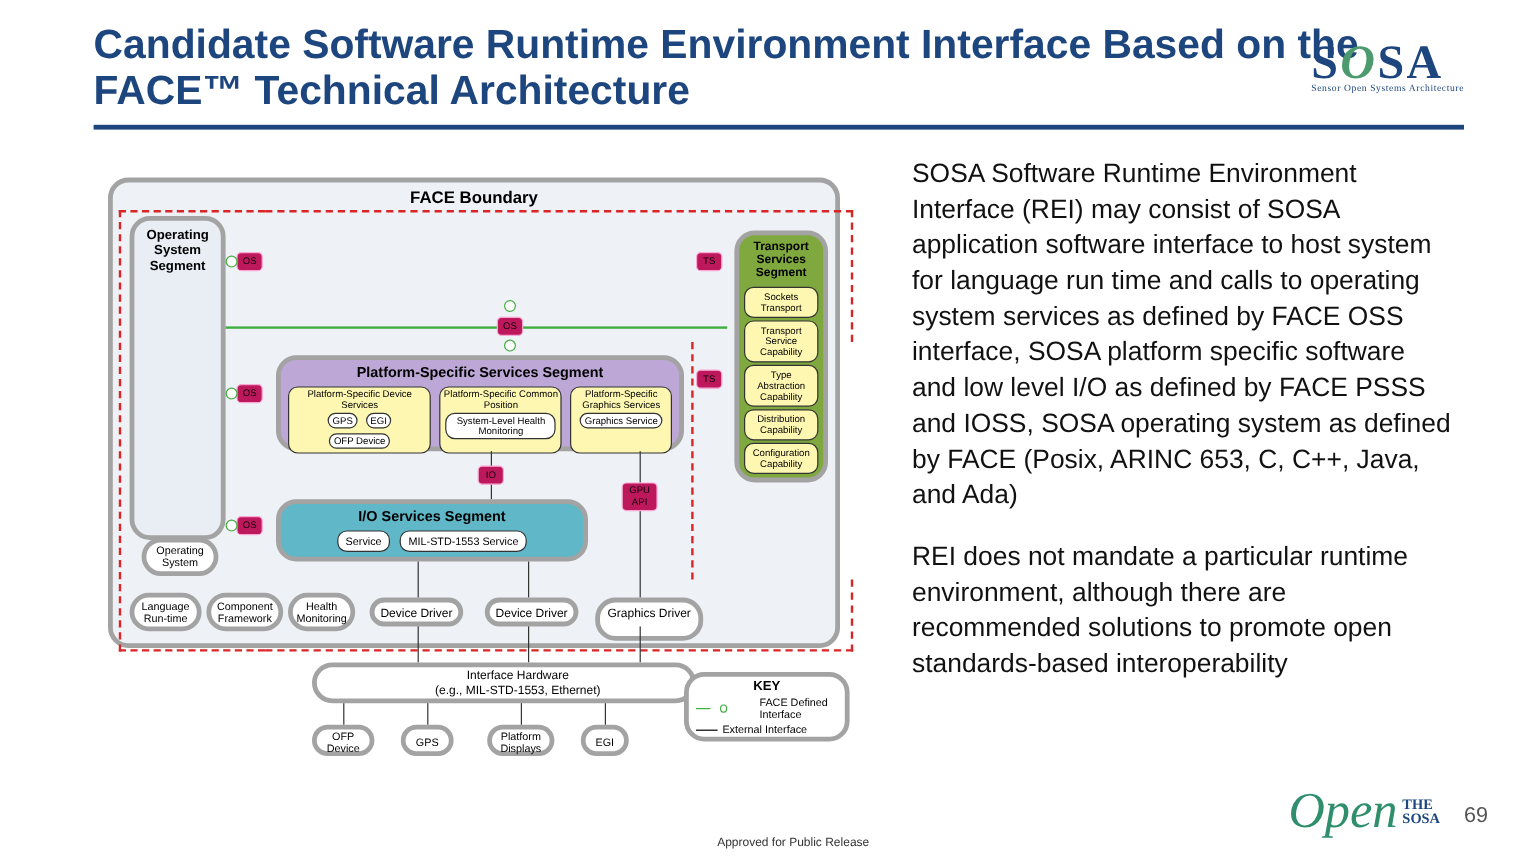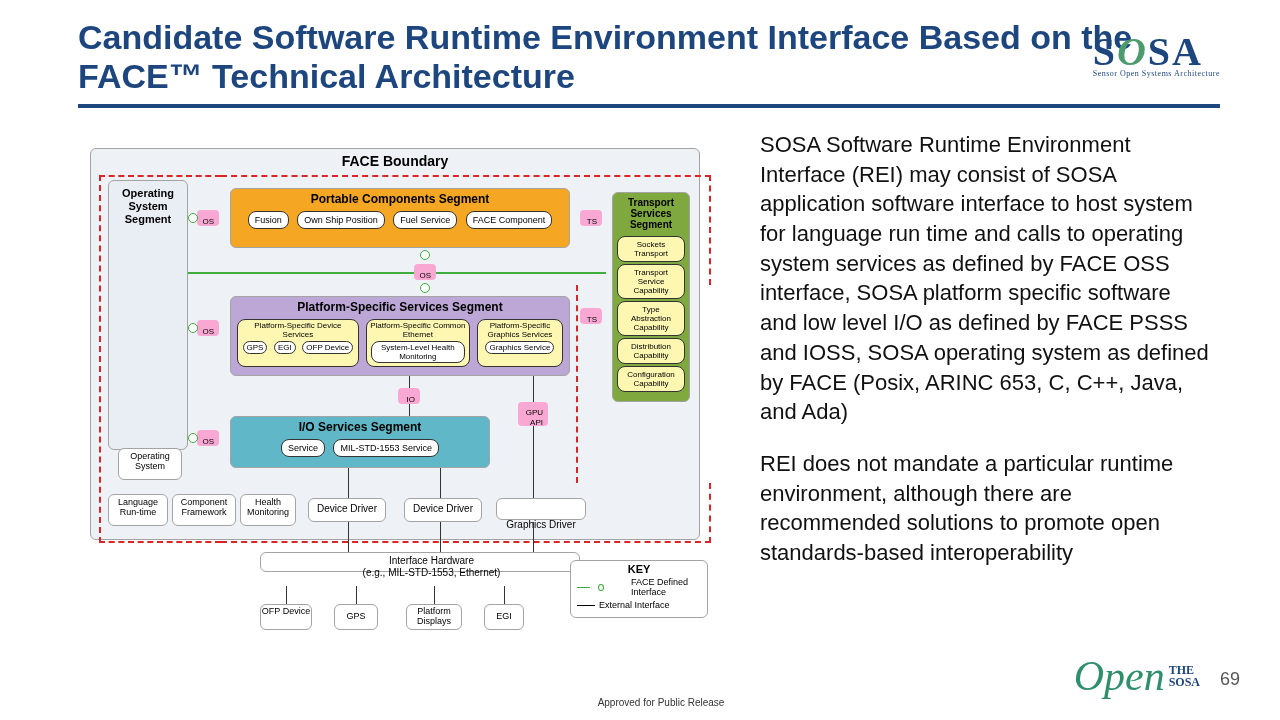--- a/index.html
+++ b/index.html
@@ -14,26 +14,26 @@
   .body-text p + p { margin-top:22px; }
   .pageno { position:absolute; right:40px; bottom:30px; font-size:18px; color:#555; }
   .open-group { position:absolute; right:80px; bottom:20px; font-family:'Times New Roman',serif; }
   .open-group .o { font-size:42px; color:#2f8f6c; font-style:italic; display:inline-block; vertical-align:middle;}
   .open-group .txt { display:inline-block; font-size:12px; color:#1d467e; font-weight:bold; line-height:1.0; vertical-align:middle; }
   .release { position:absolute; left:50%; bottom:12px; transform:translateX(-50%); font-size:10px; color:#333;margin-left:21px; }
 
   
   .diagram { position:absolute; top:148px; left:90px; width:620px; height:500px; }
   .diagram .lbl { font-size:10px; text-align:center; }
-  .box { position:absolute; border:1px solid #a3a3a3; border-radius:6px; background:#fff; text-align:center; }
+  .box { position:absolute; border:4px solid #a3a3a3; border-radius:17px; background:#fff; text-align:center; }
   .hdr { font-size:12px; font-weight:bold; padding:3px 0; }
   .pill { display:inline-block; background:#fff; border:1px solid #333; border-radius:8px; font-size:9px; padding:3px 6px; margin:2px 2px; }
   .pill.y { background:#fdf7b2; }
   .small { font-size:8px; }
-  .node { position:absolute; width:22px; height:16px; border:5px solid #f9a8d4; border-radius:4px; background:#f9a8d4; font-size:8px; line-height:14px; text-align:right; }
+  .node { position:absolute; width:22px; height:16px; border:1px solid #f9a8d4; border-radius:4px; background:#be185d; font-size:8px; line-height:14px; text-align:center; }
   .dashed-red { position:absolute; border:2.5px dashed #d92525; }
   .vline { position:absolute; width:0; border-left:1.5px solid #333; }
   .green-hline { position:absolute; height:0; border-top:2px solid #3fae3f; }
   .green-dot { position:absolute; width:10px; height:10px; border:1.5px solid #3fae3f; background:#fff; border-radius:50%; transform:translate(-50%,-50%); }
 </style>
 </head>
 <body>
 
 <div class="slide">
   <div class="title">Candidate Software Runtime Environment Interface Based on the FACE™ Technical Architecture</div>
@@ -65,45 +65,36 @@
 
     <div class="green-hline" style="left:98px; top:124px; width:418px;"></div>
 
     <div class="node" style="left:107px; top:62px;">OS</div>
     <div class="node" style="left:107px; top:172px;">OS</div>
     <div class="node" style="left:107px; top:282px;">OS</div>
     <div class="green-dot" style="left:103px; top:70px;"></div>
     <div class="green-dot" style="left:103px; top:180px;"></div>
     <div class="green-dot" style="left:103px; top:290px;"></div>
 
-    <div class="box" style="left:140px; top:40px; width:340px; height:60px; background:#f5a623;">
-      <div class="hdr">Portable Components Segment</div>
-      <div style="padding:0 6px;">
-        <span class="pill">Fusion</span>
-        <span class="pill">Own Ship Position</span>
-        <span class="pill">Fuel Service</span>
-        <span class="pill">FACE Component</span>
-      </div>
-    </div>
     <div class="node" style="left:490px; top:62px;">TS</div>
     <div class="node" style="left:324px; top:116px;">OS</div>
     <div class="green-dot" style="left:335px; top:107px;"></div>
     <div class="green-dot" style="left:335px; top:140px;"></div>
 
     <div class="box" style="left:140px; top:148px; width:340px; height:80px; background:#bda7d6;">
       <div class="hdr">Platform-Specific Services Segment</div>
       <div style="display:flex; gap:3px; padding:0 4px;">
         <div class="pill y" style="flex:1.3; padding:1px 2px;">
           <div class="small">Platform-Specific Device Services</div>
           <span class="pill small" style="padding:1px 3px;">GPS</span>
           <span class="pill small" style="padding:1px 3px;">EGI</span>
           <span class="pill small" style="padding:1px 3px;">OFP Device</span>
         </div>
         <div class="pill y" style="flex:1.1; padding:1px 2px;">
-          <div class="small">Platform-Specific Common Ethernet</div>
+          <div class="small">Platform-Specific Common Position</div>
           <span class="pill small" style="padding:1px 3px;">System-Level Health Monitoring</span>
         </div>
         <div class="pill y" style="flex:0.9; padding:1px 2px;">
           <div class="small">Platform-Specific Graphics Services</div>
           <span class="pill small" style="padding:1px 3px;">Graphics Service</span>
         </div>
       </div>
     </div>
     <div class="node" style="left:490px; top:160px;">TS</div>
 
@@ -131,26 +122,26 @@
       <div class="pill y small" style="display:block; margin:2px 4px;text-align:center;">Distribution Capability</div>
       <div class="pill y small" style="display:block; margin:2px 4px;">Configuration Capability</div>
     </div>
 
     <div class="box" style="left:28px; top:300px; width:64px; height:32px; font-size:9px; padding-top:3px; line-height:1.1;">Operating System</div>
     <div class="box" style="left:18px; top:346px; width:60px; height:32px; font-size:9px; padding-top:3px; line-height:1.1;">Language Run-time</div>
     <div class="box" style="left:82px; top:346px; width:64px; height:32px; font-size:9px; padding-top:3px; line-height:1.1;">Component Framework</div>
     <div class="box" style="left:150px; top:346px; width:56px; height:32px; font-size:9px; padding-top:3px; line-height:1.1;">Health Monitoring</div>
     <div class="box" style="left:218px; top:350px; width:78px; height:24px; font-size:10px; padding-top:4px;">Device Driver</div>
     <div class="box" style="left:314px; top:350px; width:78px; height:24px; font-size:10px; padding-top:4px;">Device Driver</div>
-    <div class="box" style="left:406px; top:350px; width:90px; height:16px; font-size:10px; padding-top:20px;">Graphics Driver</div>
+    <div class="box" style="left:406px; top:350px; width:90px; height:36px; font-size:10px; padding-top:4px;">Graphics Driver</div>
     <div class="vline" style="left:258px; top:374px; height:30px;"></div>
     <div class="vline" style="left:350px; top:374px; height:30px;"></div>
     <div class="vline" style="left:443px; top:374px; height:30px;"></div>
 
-    <div class="box" style="left:170px; top:404px; width:320px; height:20px; font-size:10px; padding-top:2px; line-height:1.2;padding-left:23px;">
+    <div class="box" style="left:170px; top:404px; width:320px; height:34px; font-size:10px; padding-top:2px; line-height:1.2;padding-left:23px;">
       <div>Interface Hardware</div>
       <div>(e.g., MIL-STD-1553, Ethernet)</div>
     </div>
     <div class="vline" style="left:196px; top:438px; height:18px;"></div>
     <div class="vline" style="left:266px; top:438px; height:18px;"></div>
     <div class="vline" style="left:344px; top:438px; height:18px;"></div>
     <div class="vline" style="left:414px; top:438px; height:18px;"></div>
     <div class="box" style="left:170px; top:456px; width:52px; height:26px; font-size:9px; padding-top:2px; line-height:1.1;">OFP Device</div>
     <div class="box" style="left:244px; top:456px; width:44px; height:26px; font-size:9px; padding-top:6px;">GPS</div>
     <div class="box" style="left:316px; top:456px; width:56px; height:26px; font-size:9px; padding-top:2px; line-height:1.1;">Platform Displays</div>

